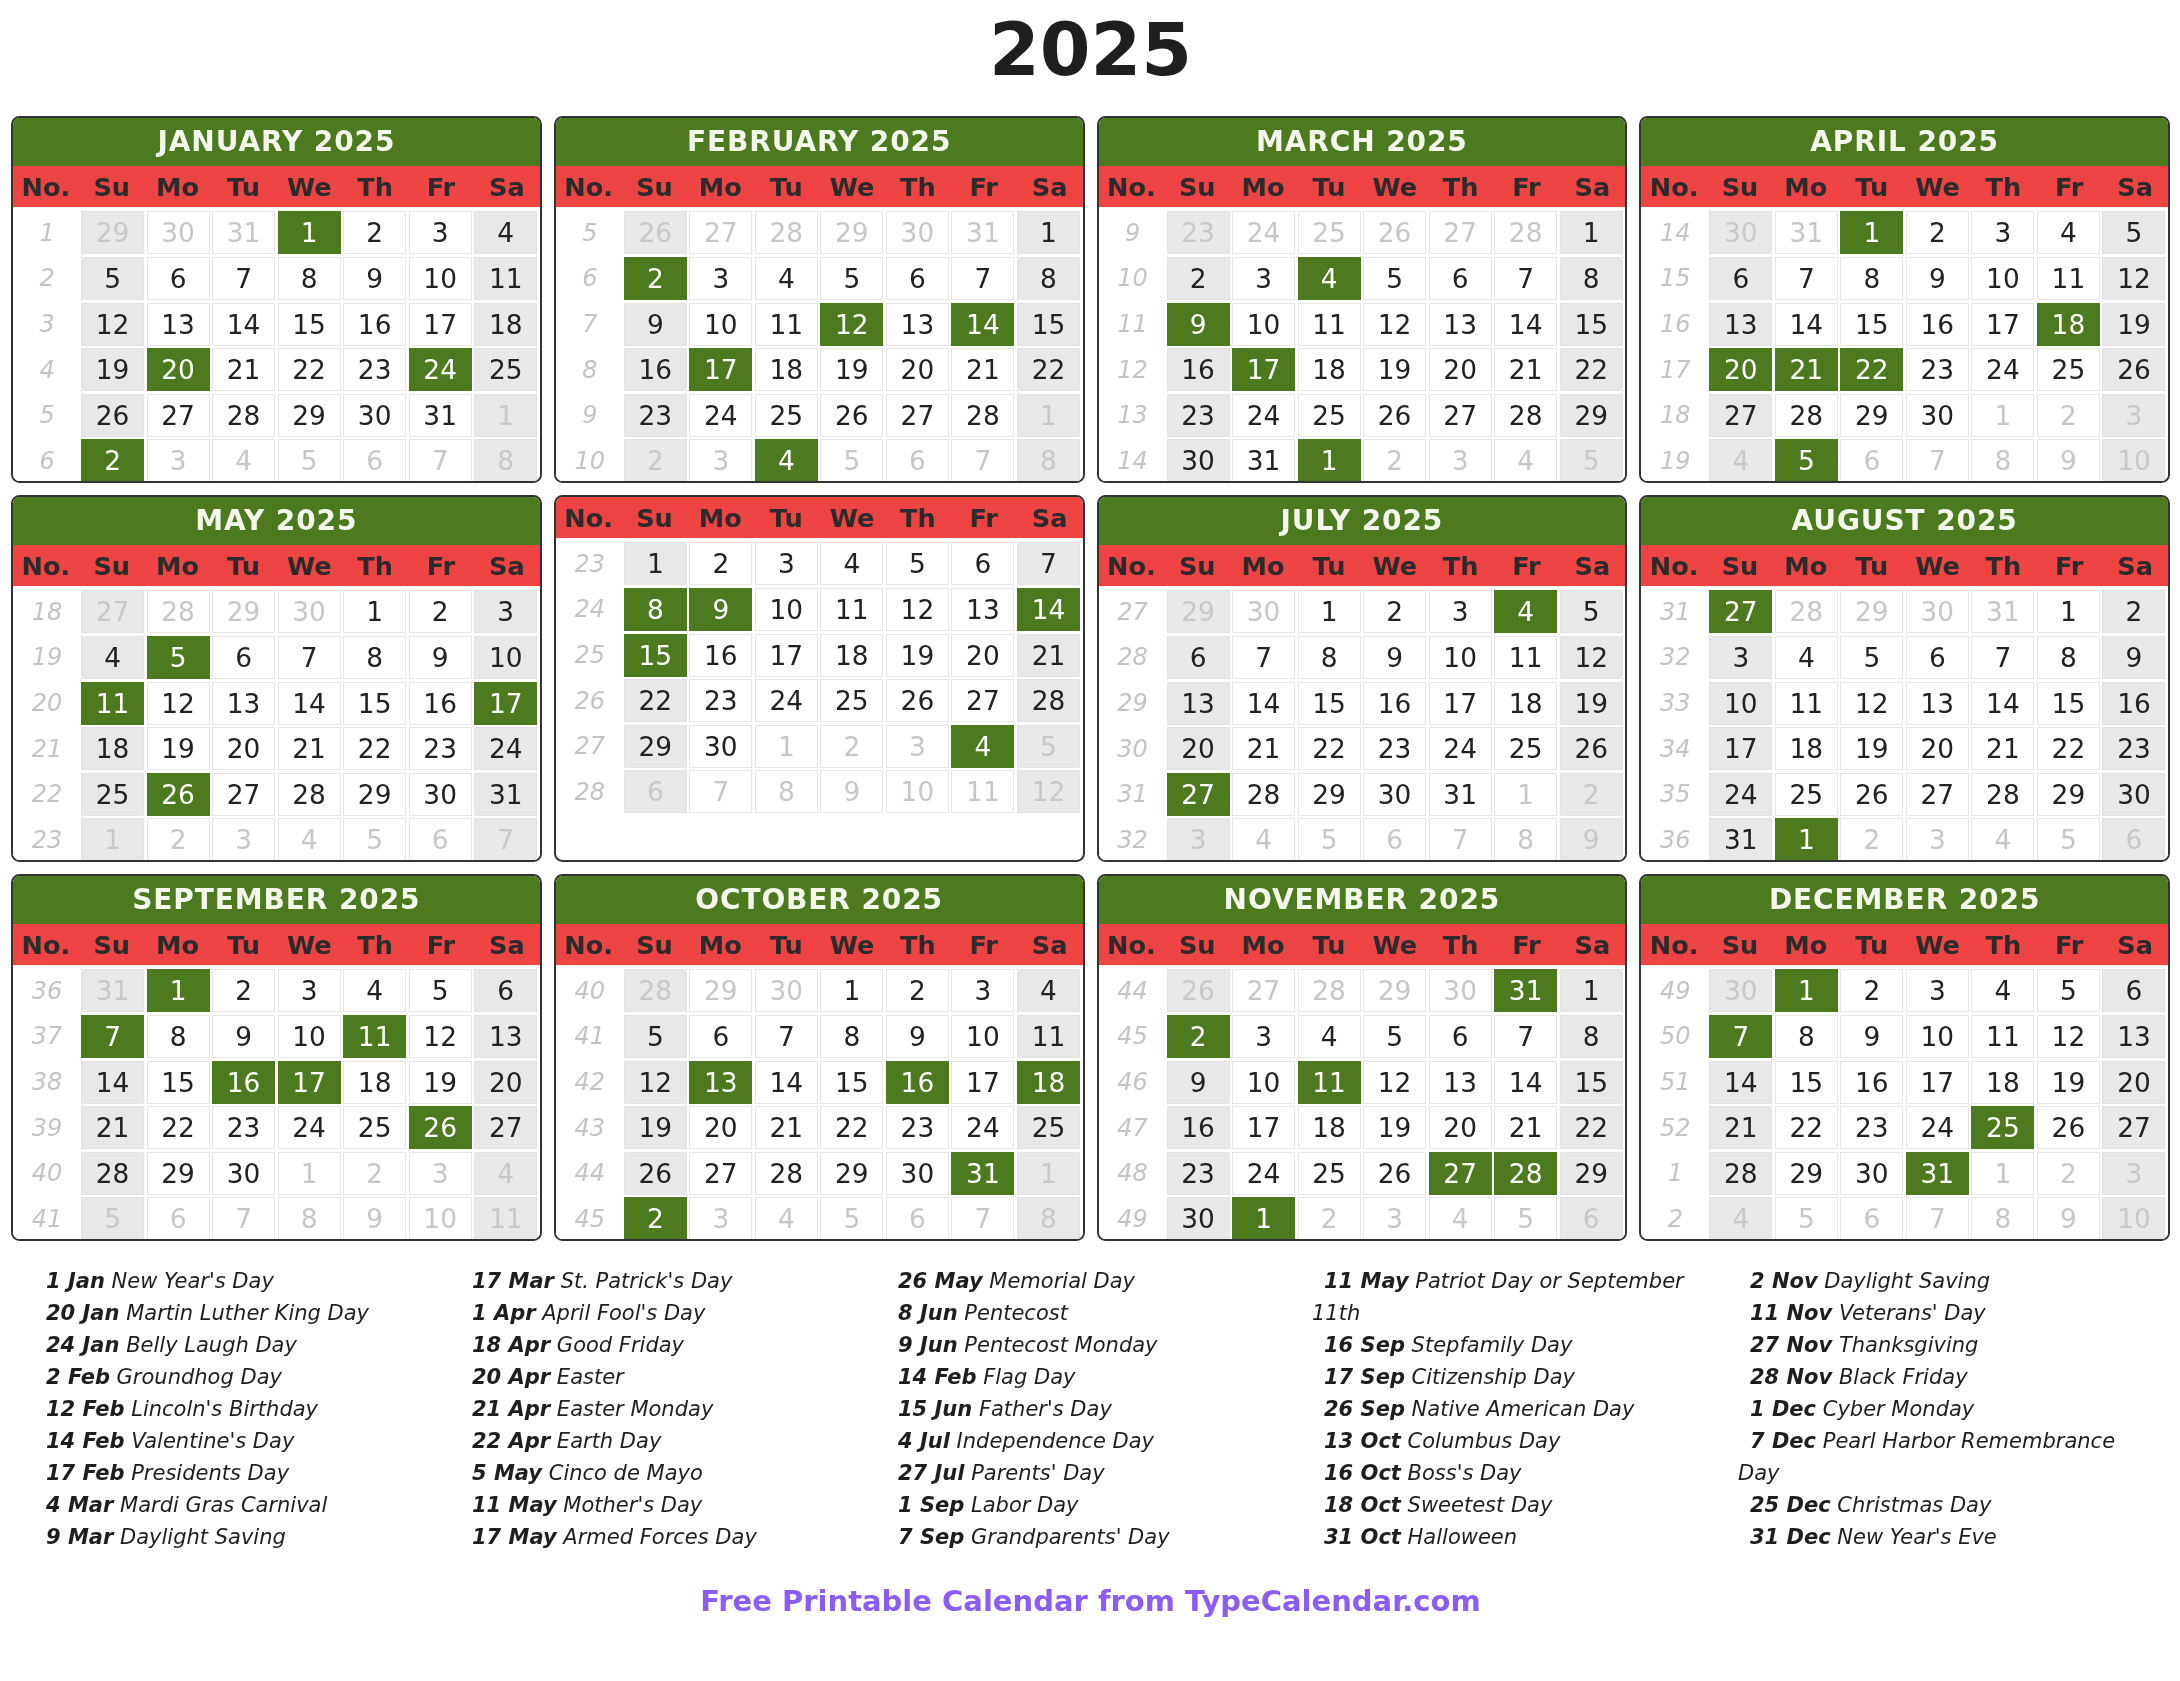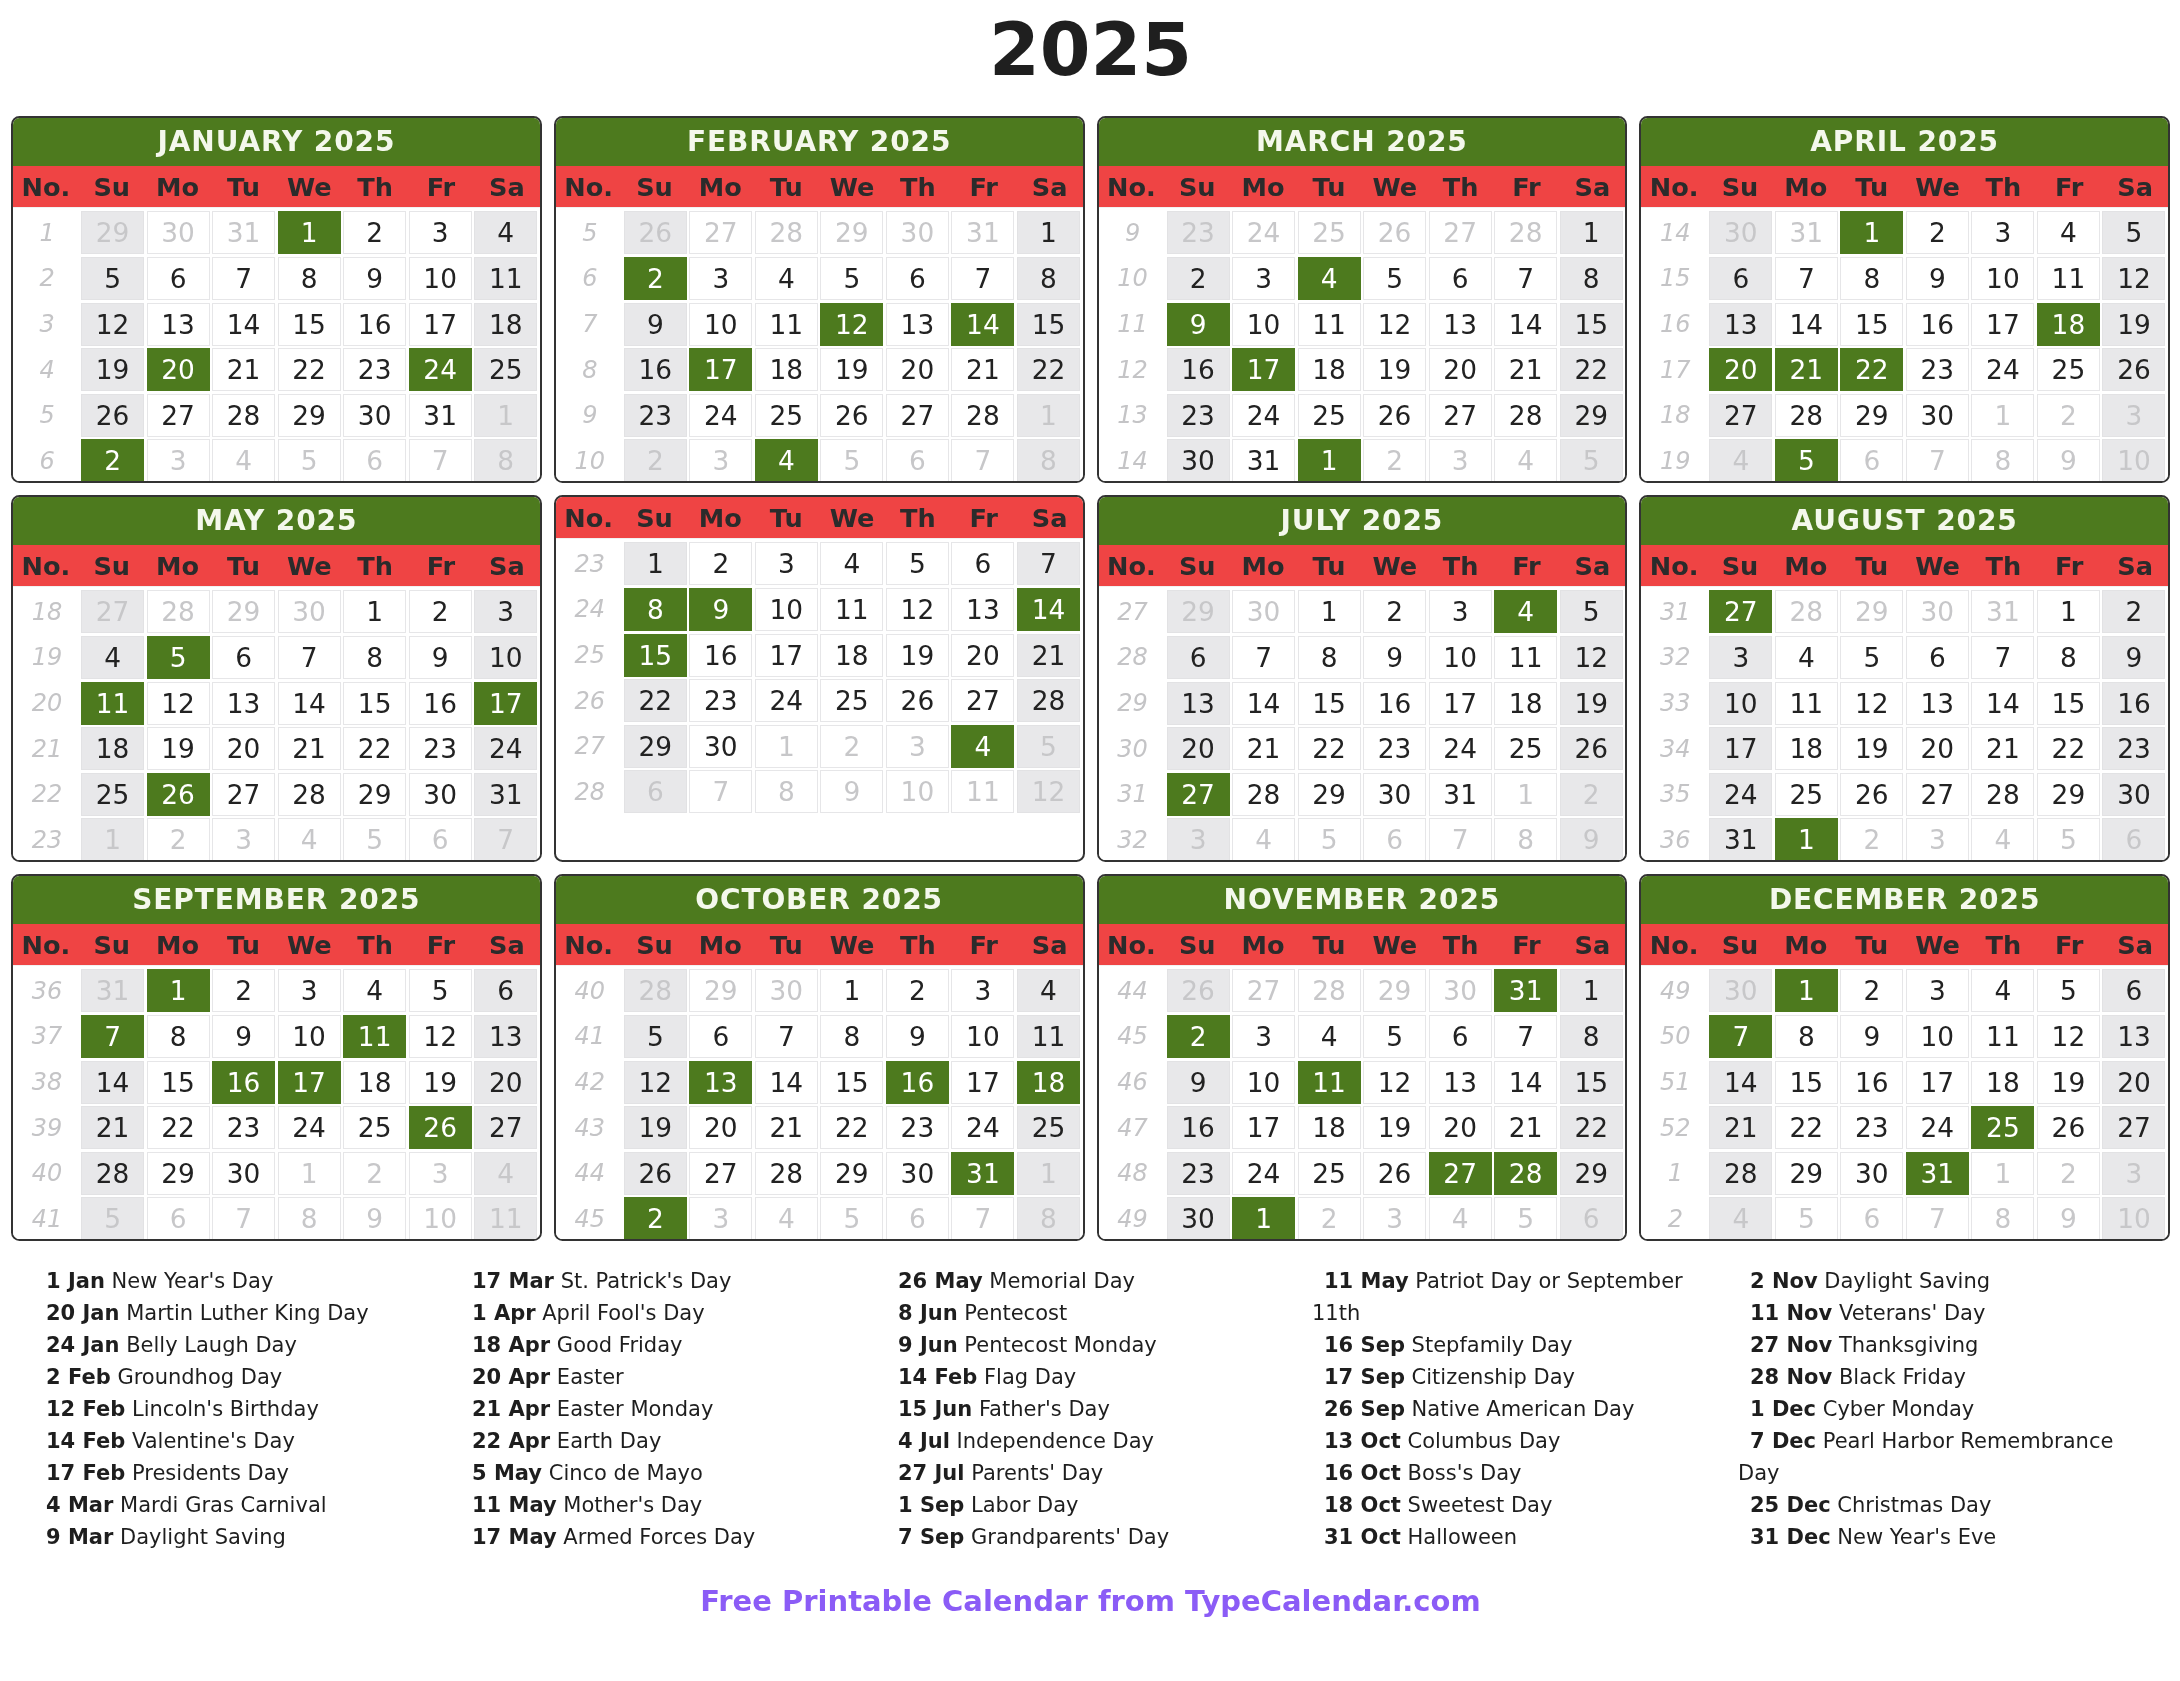--- a/index.html
+++ b/index.html
@@ -97,20 +97,21 @@
     background:var(--green);
     border-color:var(--green);
     color:#FFFFFF;
   }
   .holidays{
     display:grid;
     grid-template-columns:repeat(5,1fr);
     column-gap:17px;
     padding:0 34px;
     margin-top:24px;
+    font-style:italic;
   }
   .hol{
     font-size:21px;
     line-height:32px;
     color:#1E1E1E;
     text-indent:12px;
   }
   .hol b{font-weight:700;}
   .footer{
     text-align:center;

